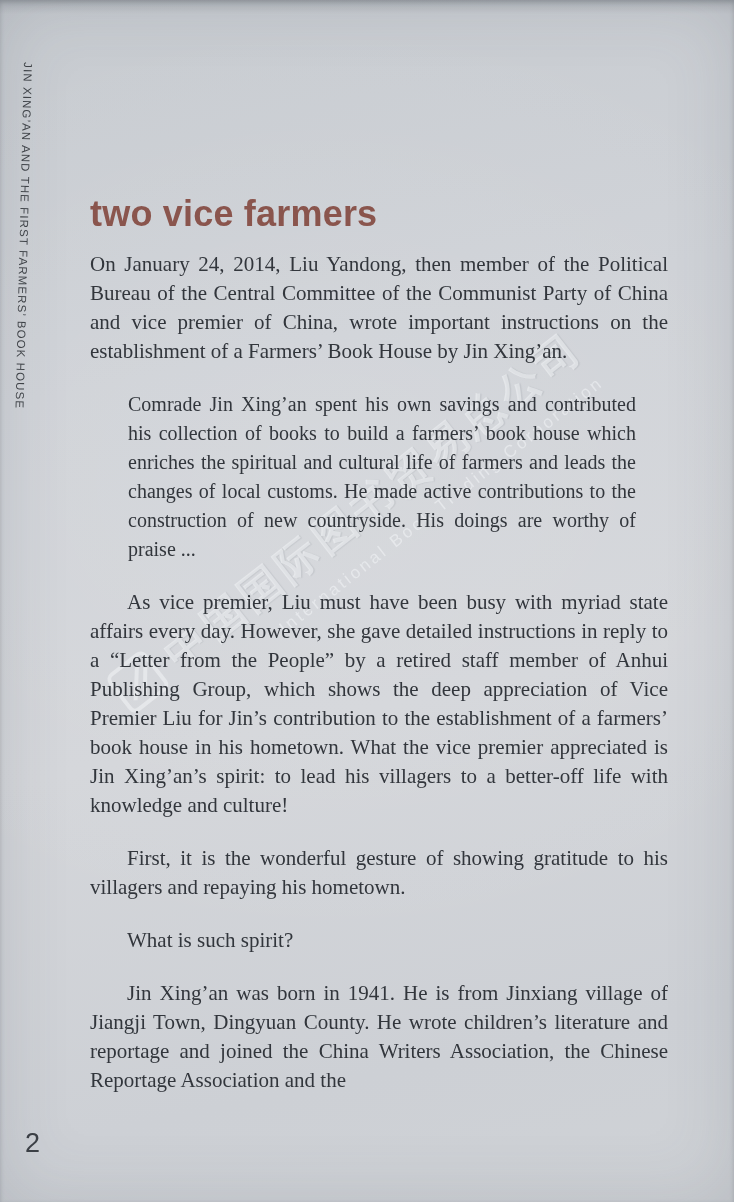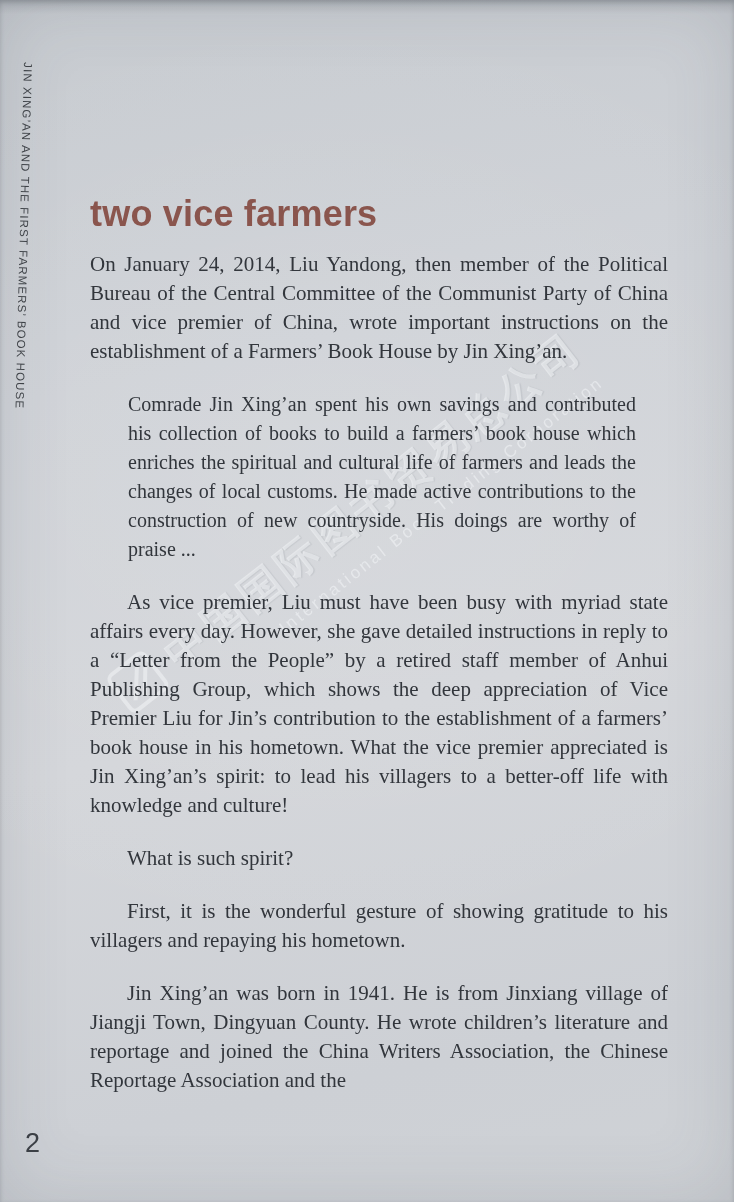--- a/index.html
+++ b/index.html
@@ -119,21 +119,21 @@
     <span>two vice farmers</span>
   </h1>
 
   <div class="content">
     <p>On January 24, 2014, Liu Yandong, then member of the Political Bureau of the Central Committee of the Communist Party of China and vice premier of China, wrote important instructions on the establishment of a Farmers’ Book House by Jin Xing’an.</p>
 
     <blockquote>Comrade Jin Xing’an spent his own savings and contributed his collection of books to build a farmers’ book house which enriches the spiritual and cultural life of farmers and leads the changes of local customs. He made active contributions to the construction of new countryside. His doings are worthy of praise ...</blockquote>
 
     <p class="indent">As vice premier, Liu must have been busy with myriad state affairs every day. However, she gave detailed instructions in reply to a “Letter from the People” by a retired staff member of Anhui Publishing Group, which shows the deep appreciation of Vice Premier Liu for Jin’s contribution to the establishment of a farmers’ book house in his hometown. What the vice premier appreciated is Jin Xing’an’s spirit: to lead his villagers to a better-off life with knowledge and culture!</p>
 
+    <p class="indent">First, it is the wonderful gesture of showing gratitude to his villagers and repaying his hometown.</p>
+
     <p class="indent">What is such spirit?</p>
-
-    <p class="indent">First, it is the wonderful gesture of showing gratitude to his villagers and repaying his hometown.</p>
 
     <p class="indent">Jin Xing’an was born in 1941. He is from Jinxiang village of Jiangji Town, Dingyuan County. He wrote children’s literature and reportage and joined the China Writers Association, the Chinese Reportage Association and the</p>
   </div>
 
   <div class="page-number">2</div>
 </div>
 
 </body></html>

